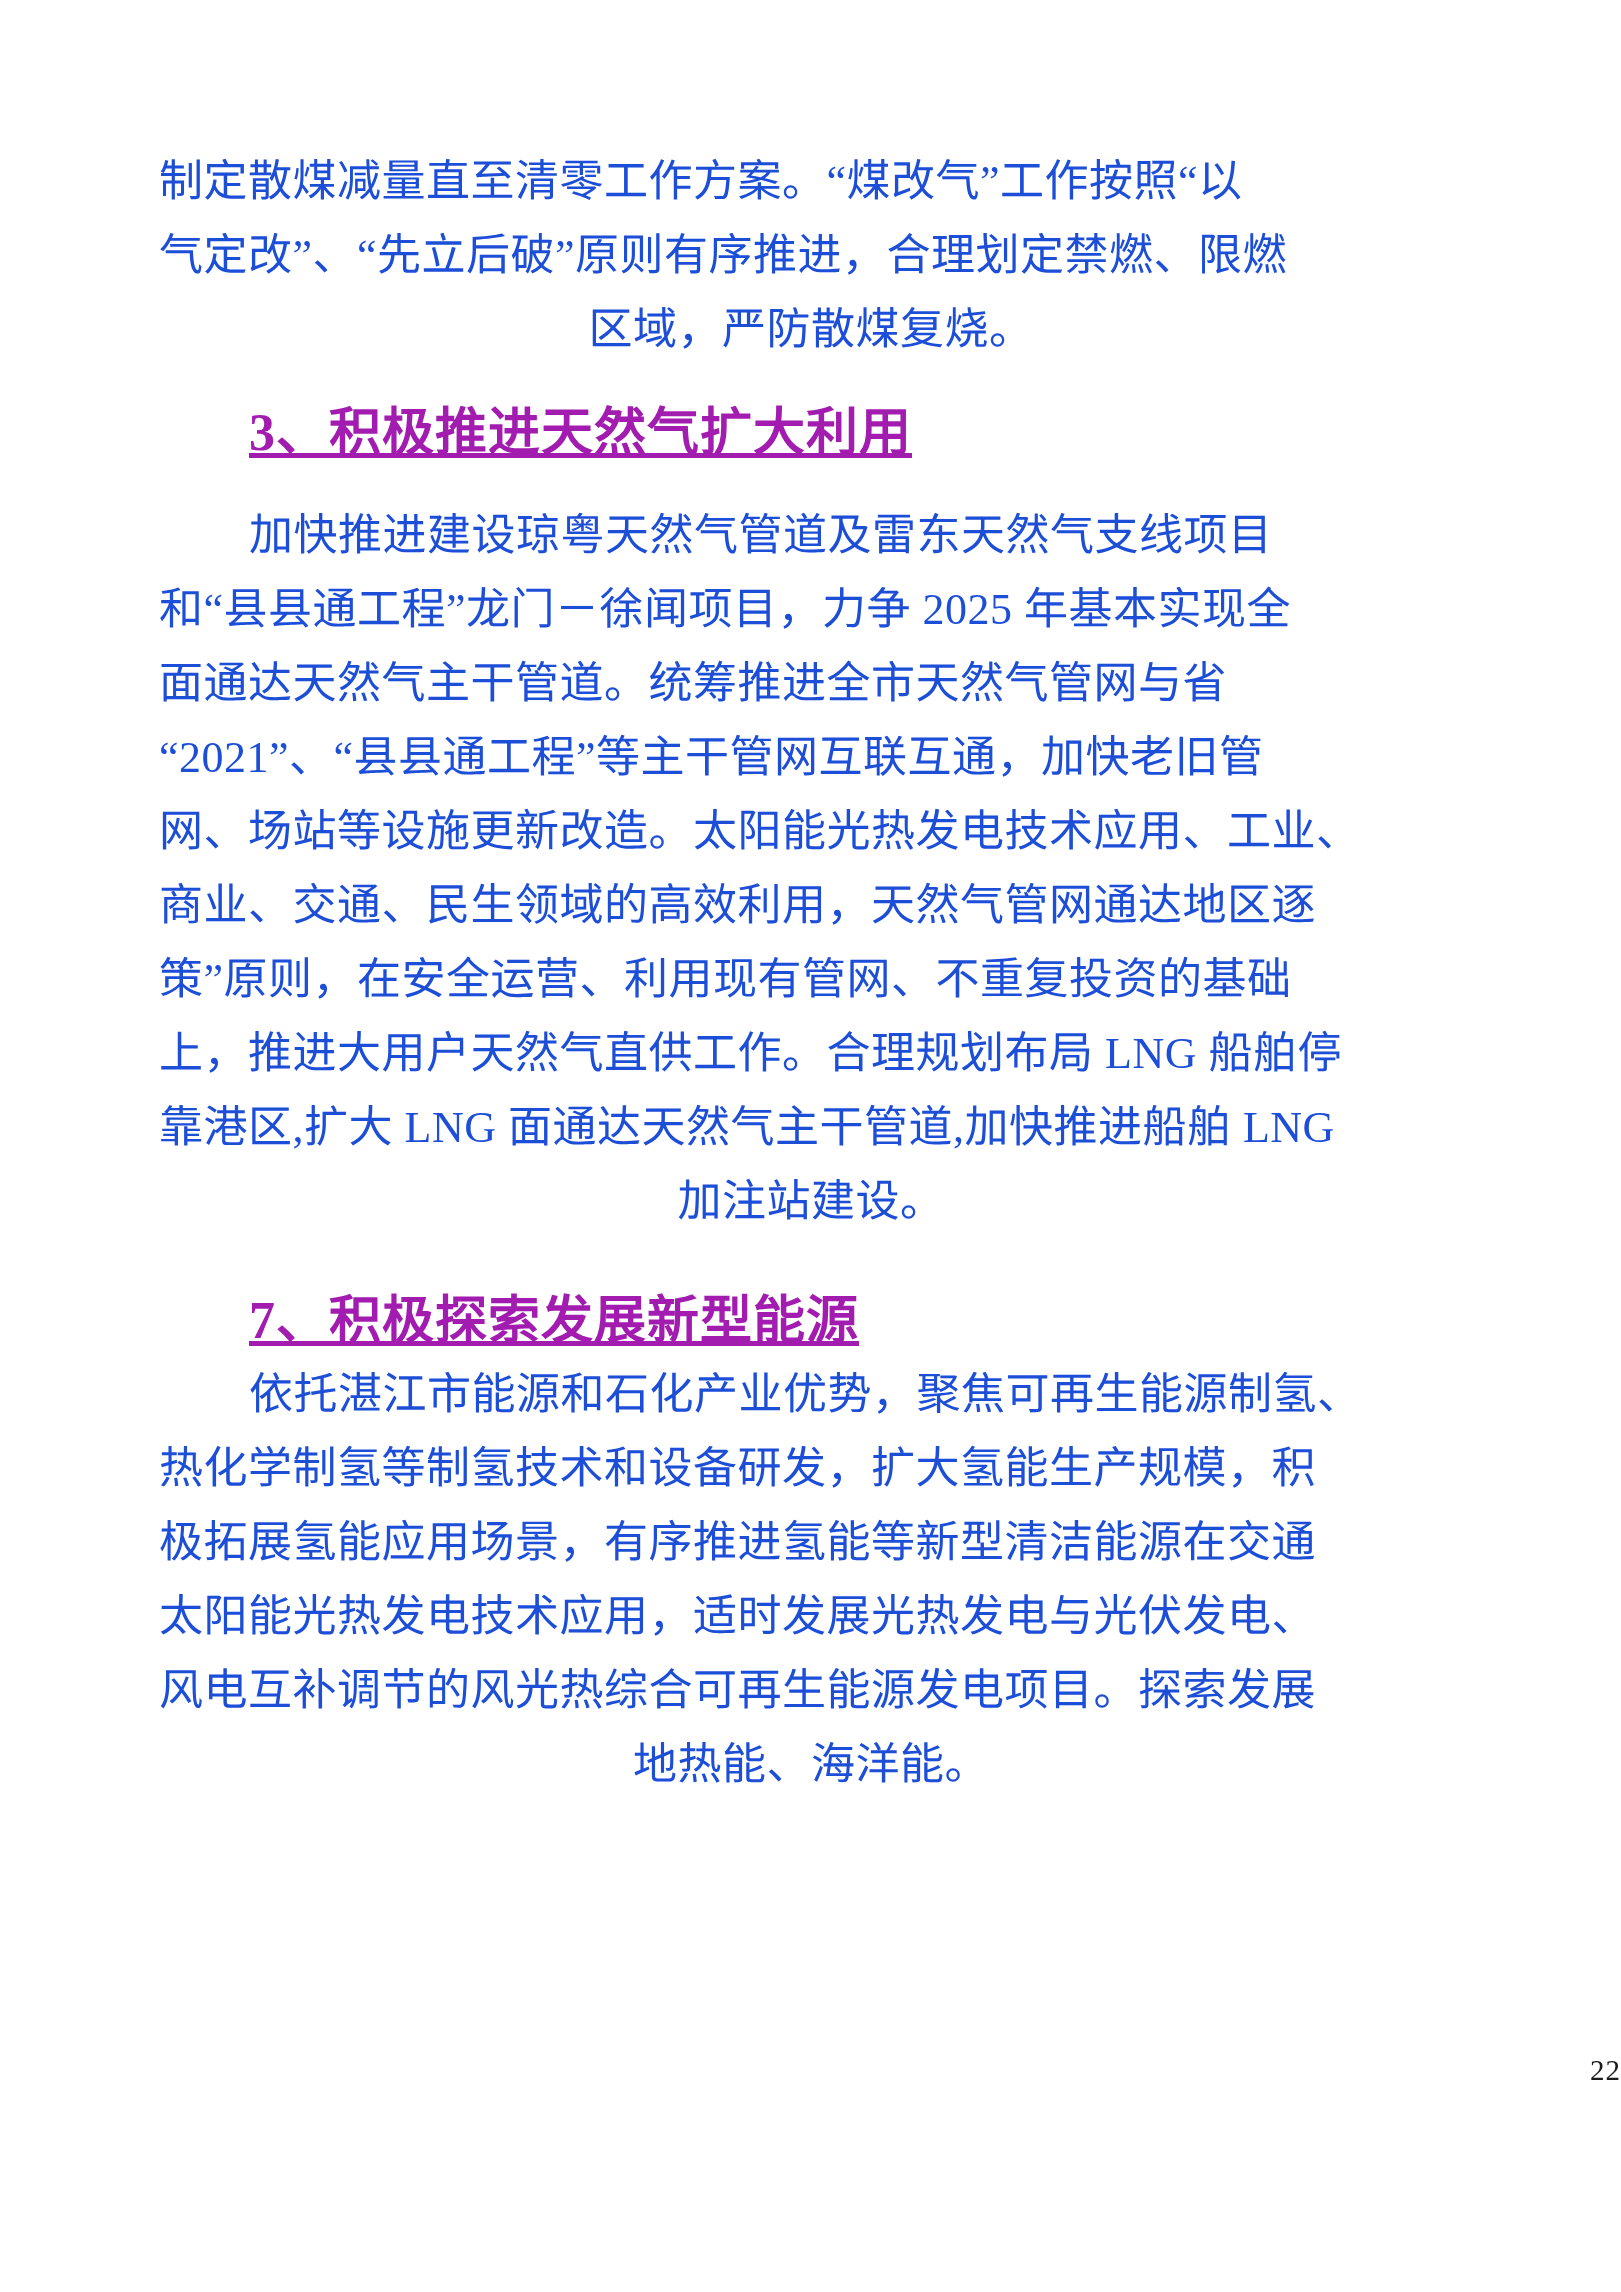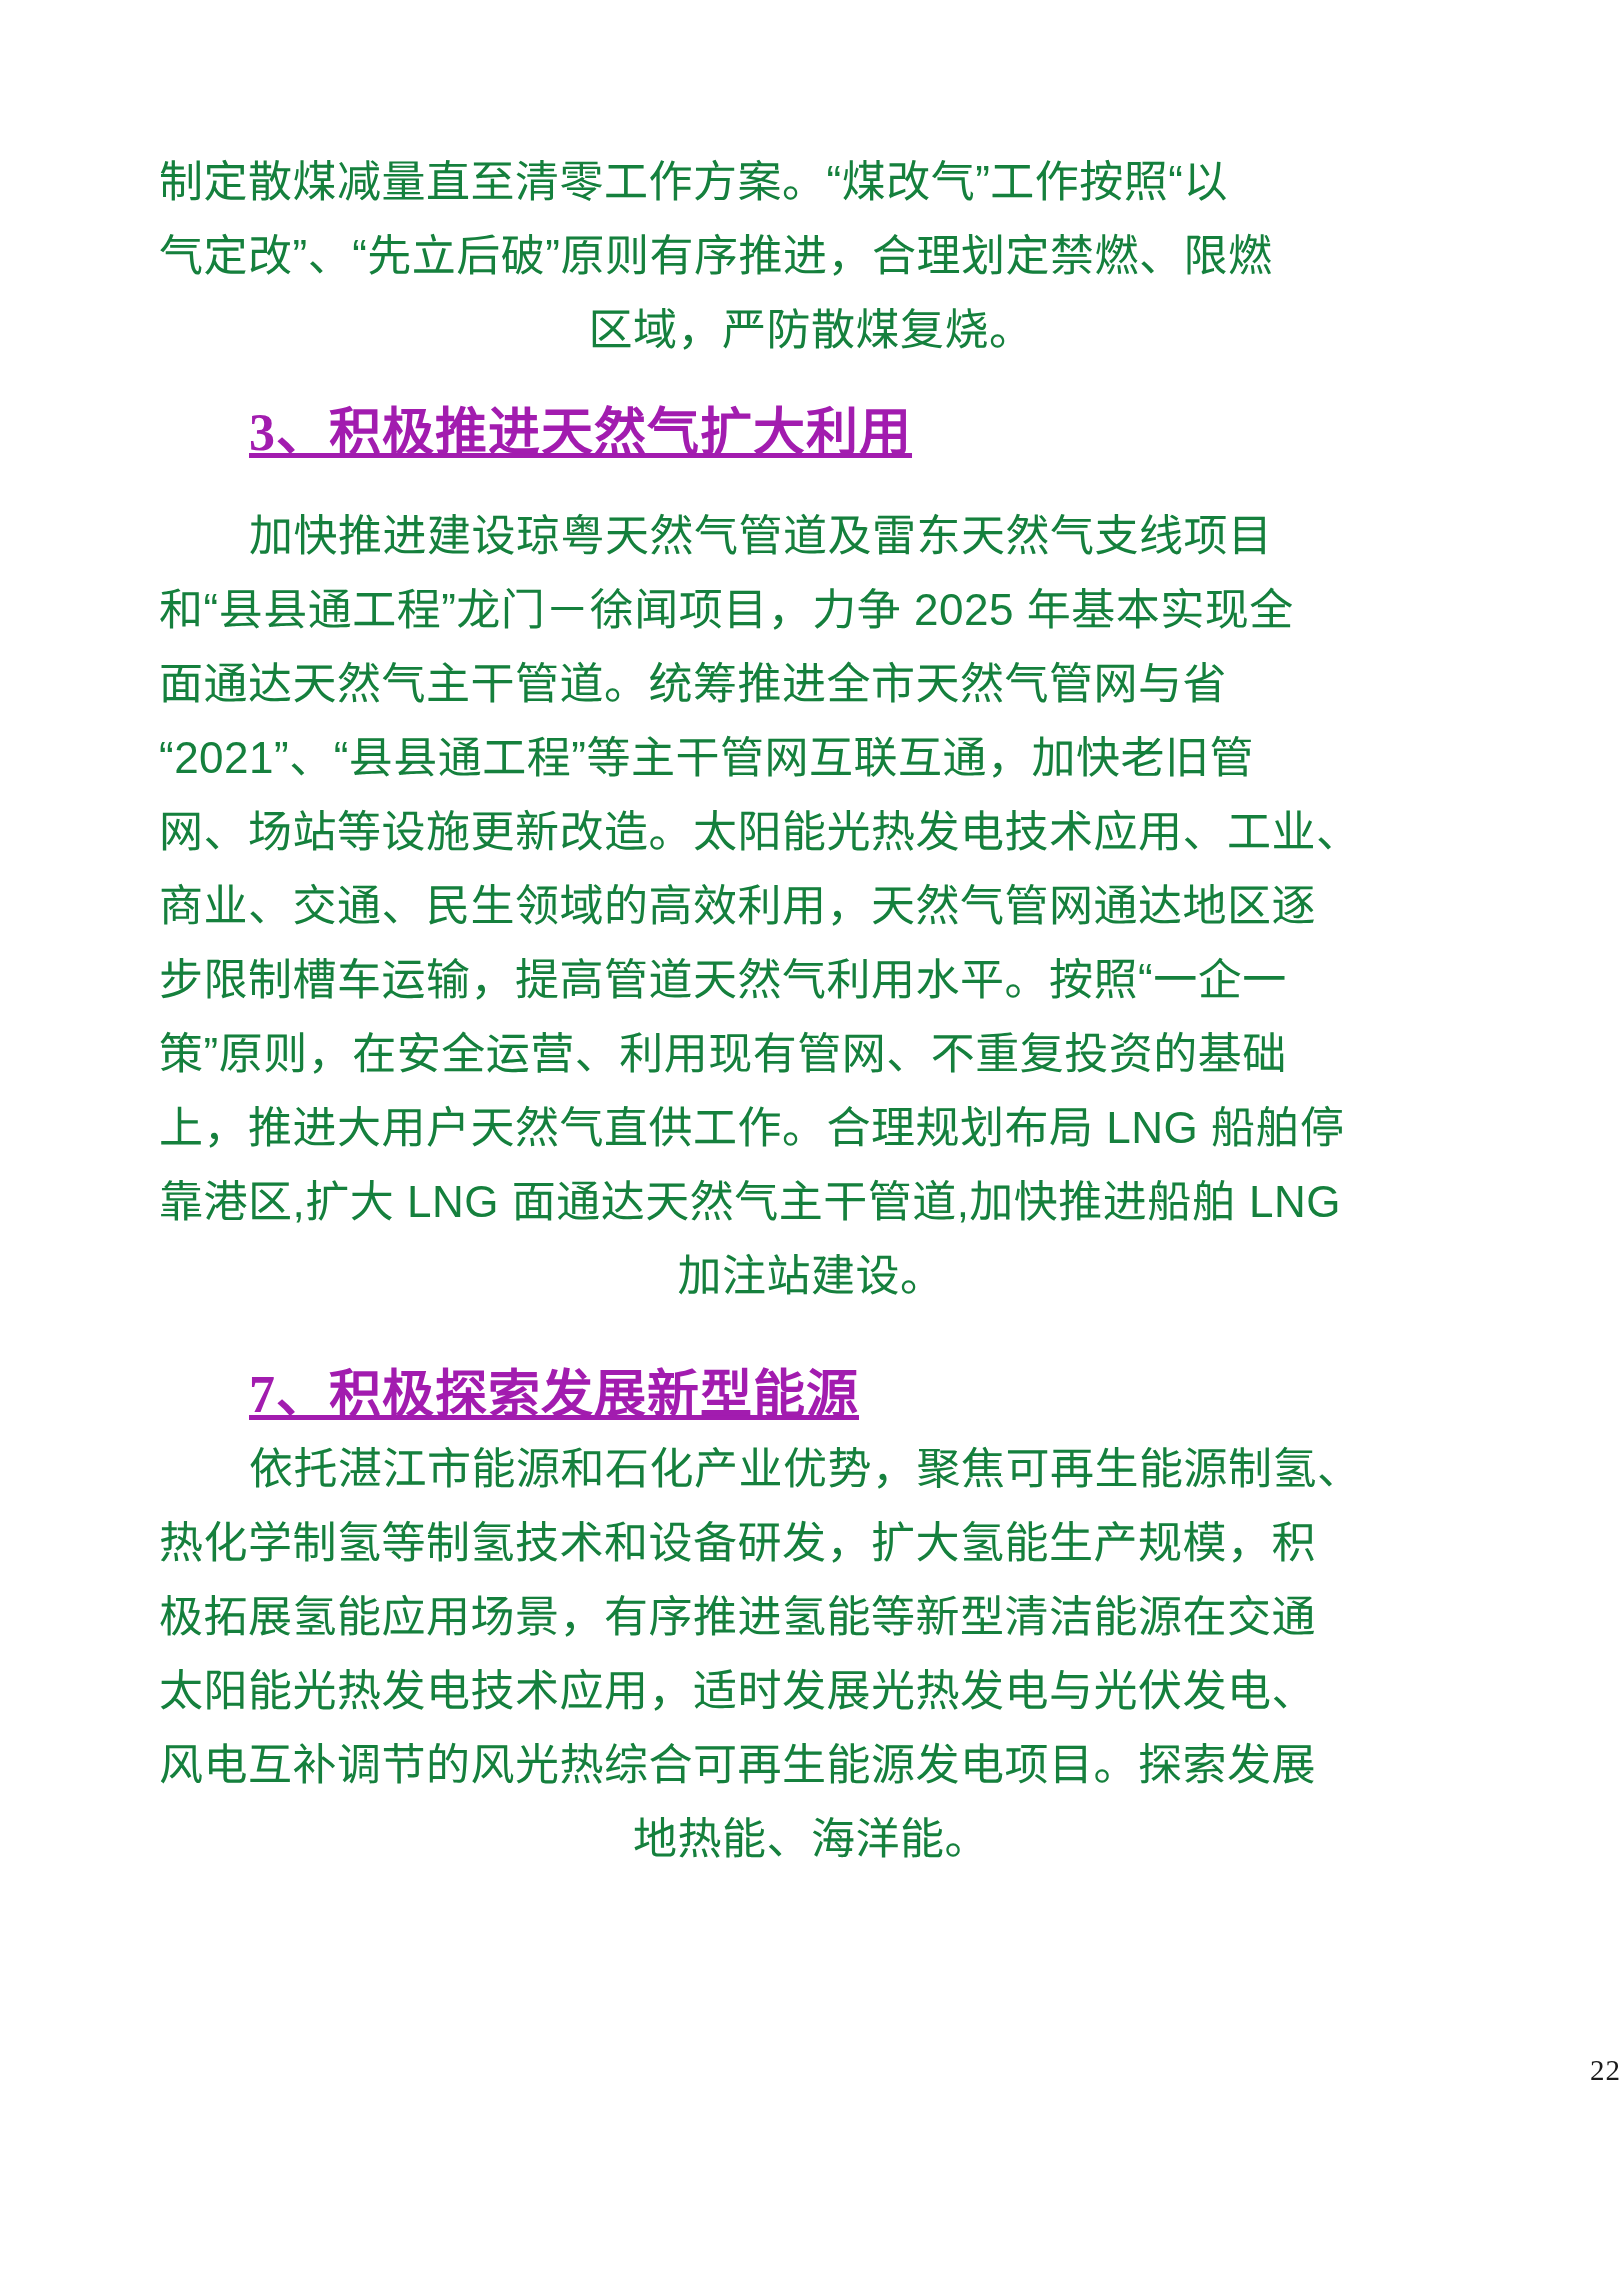--- a/index.html
+++ b/index.html
@@ -34,23 +34,23 @@
 
   
   .para {
     margin: 0 0 0 0;
   }
   .line {
     font-size: 44px;
     line-height: 74px;
     letter-spacing: 0.5px;
     white-space: pre;
-    color: #15803d;
+    color: #1d4ed8;
     font-weight: 400;
-    font-family: Liberation Sans, sans-serif;
+    font-family: Liberation Serif, serif;
   }
   .line.indent {
     text-indent: 90px;
   }
   .line.last {
     text-align: center;
   }
 
   .heading {
     font-size: 52px;
@@ -96,21 +96,20 @@
 
     <div class="gap-sm"></div>
 
     <div class="para">
       <div class="line indent">加快推进建设琼粤天然气管道及雷东天然气支线项目</div>
       <div class="line">和“县县通工程”龙门－徐闻项目，力争 2025 年基本实现全</div>
       <div class="line">面通达天然气主干管道。统筹推进全市天然气管网与省</div>
       <div class="line">“2021”、“县县通工程”等主干管网互联互通，加快老旧管</div>
       <div class="line">网、场站等设施更新改造。太阳能光热发电技术应用、工业、</div>
       <div class="line">商业、交通、民生领域的高效利用，天然气管网通达地区逐</div>
-      <div class="line">步限制槽车运输，提高管道天然气利用水平。按照“一企一</div>
       <div class="line">策”原则，在安全运营、利用现有管网、不重复投资的基础</div>
       <div class="line">上，推进大用户天然气直供工作。合理规划布局 LNG 船舶停</div>
       <div class="line">靠港区,扩大 LNG 面通达天然气主干管道,加快推进船舶 LNG</div>
       <div class="line last">加注站建设。</div>
     </div>
 
     <div class="gap-md"></div>
 
     <div class="heading">7、积极探索发展新型能源</div>
 

